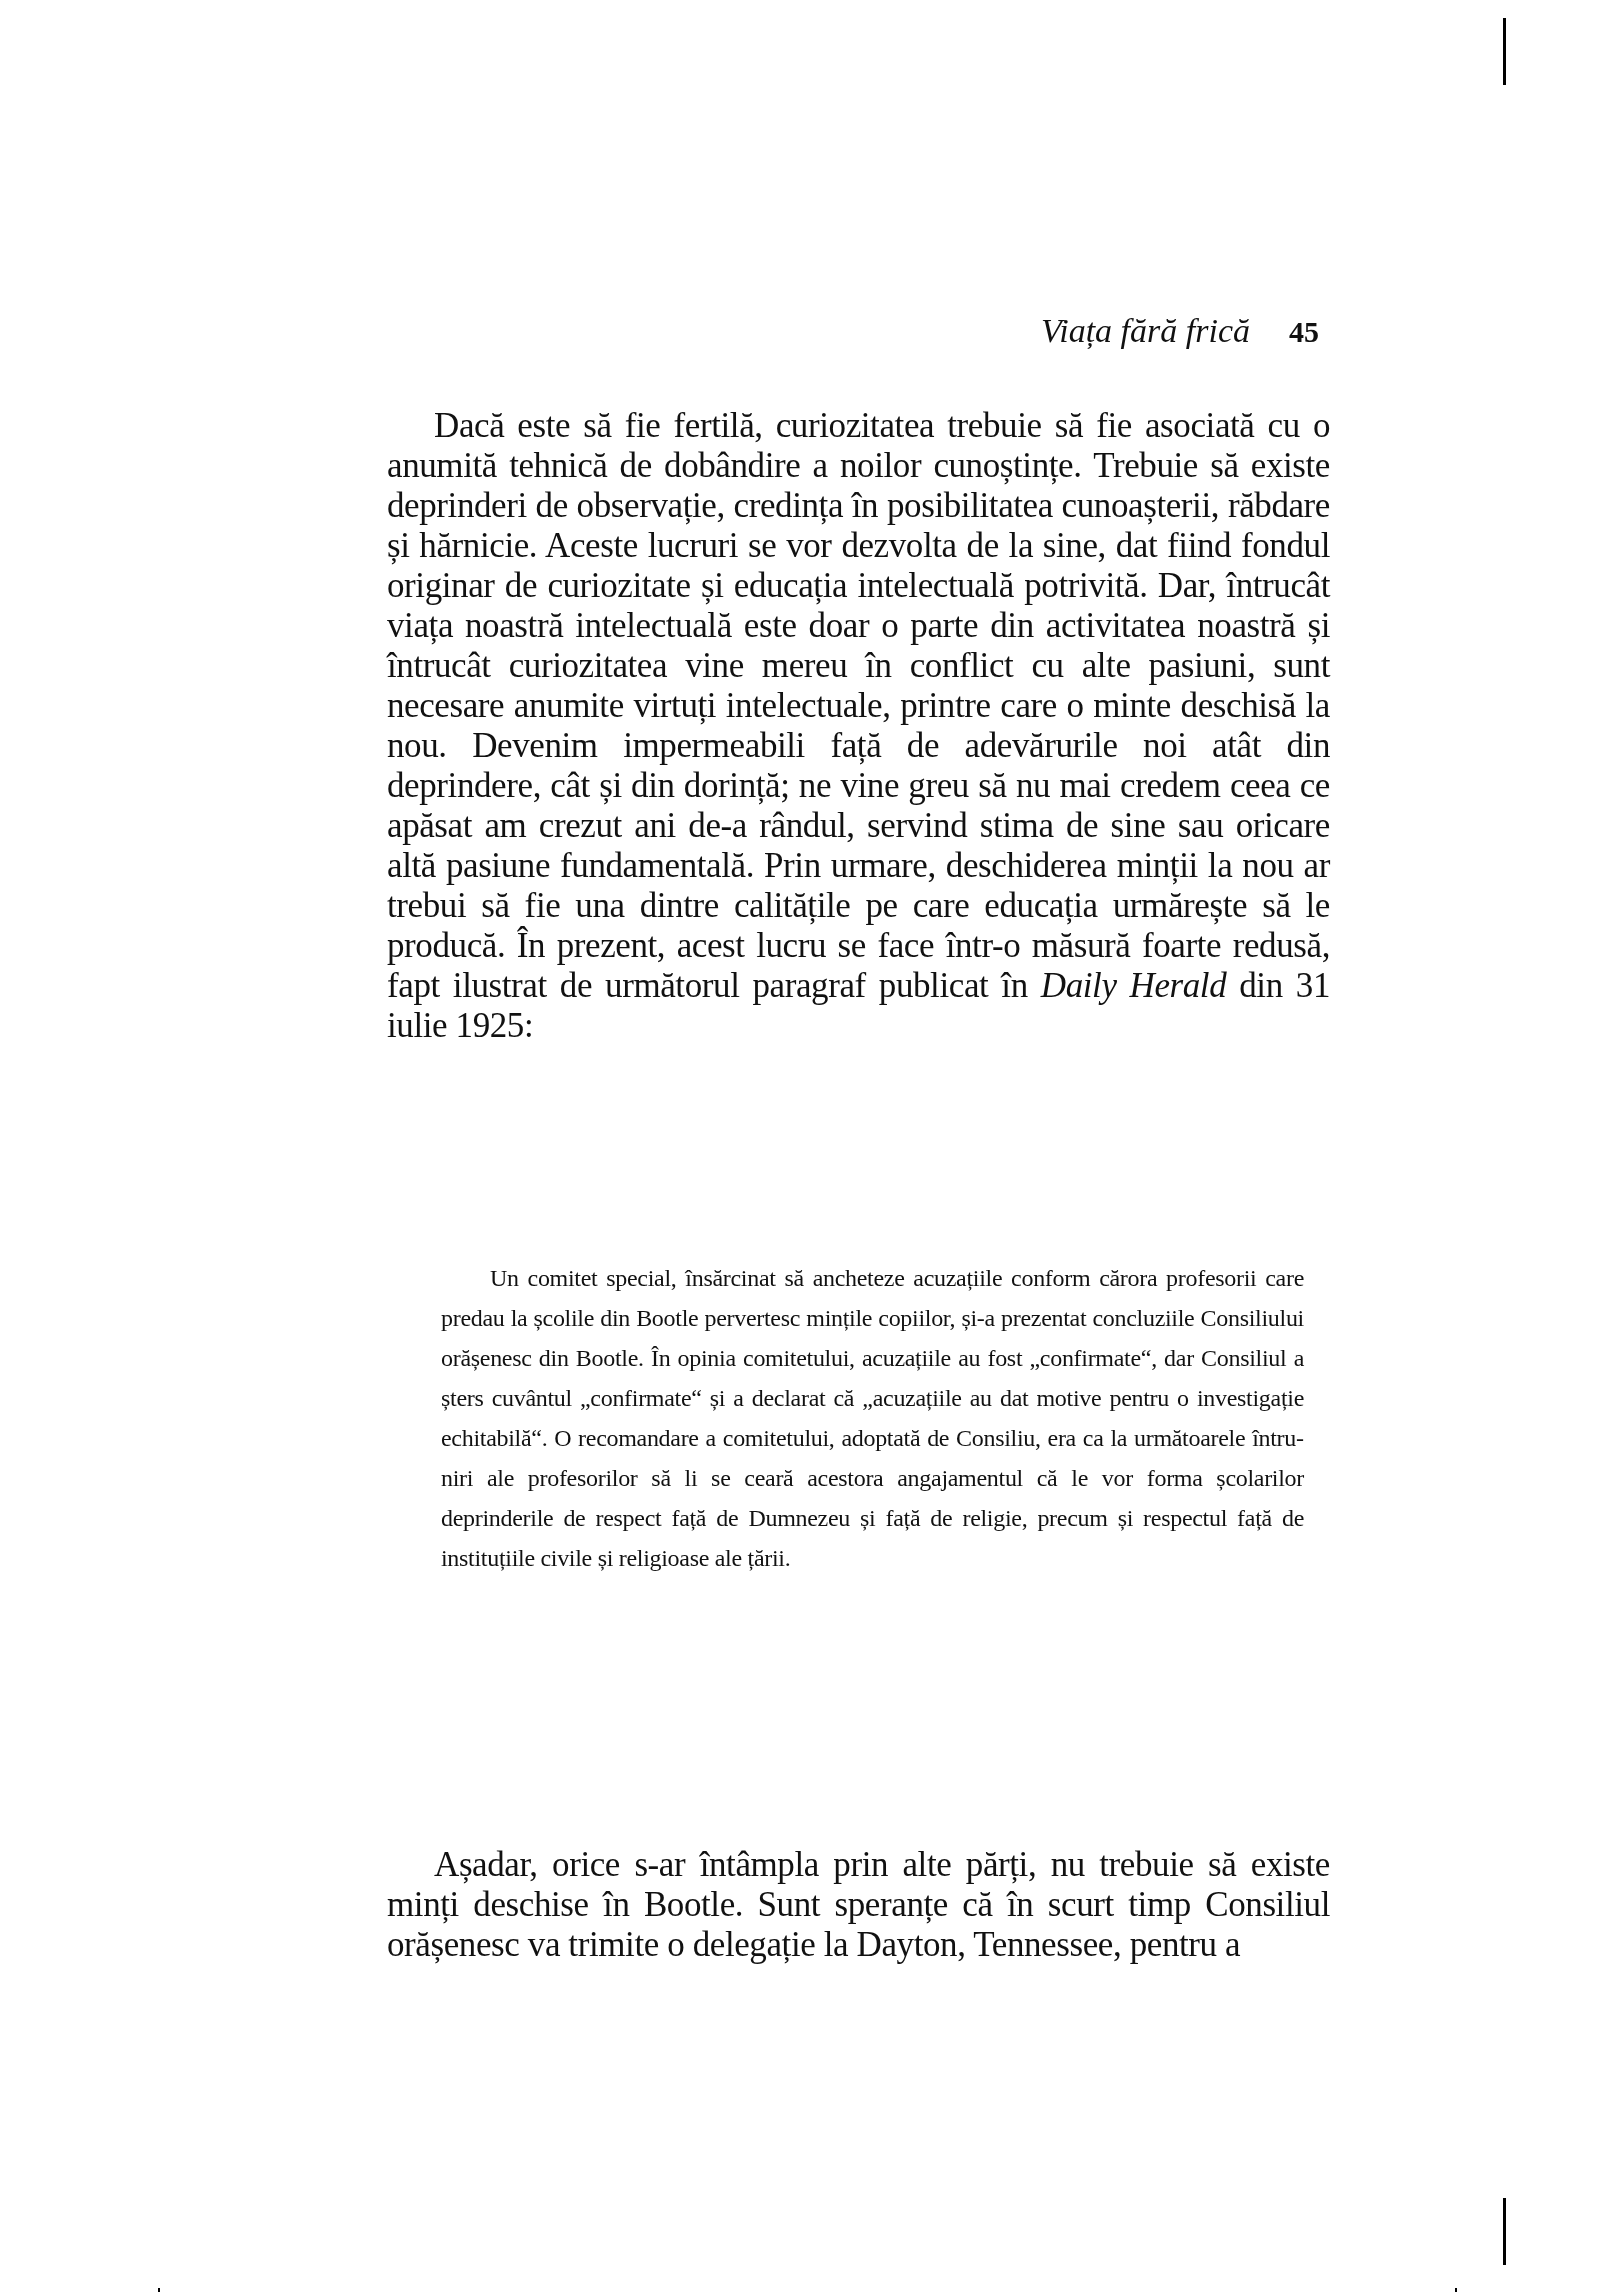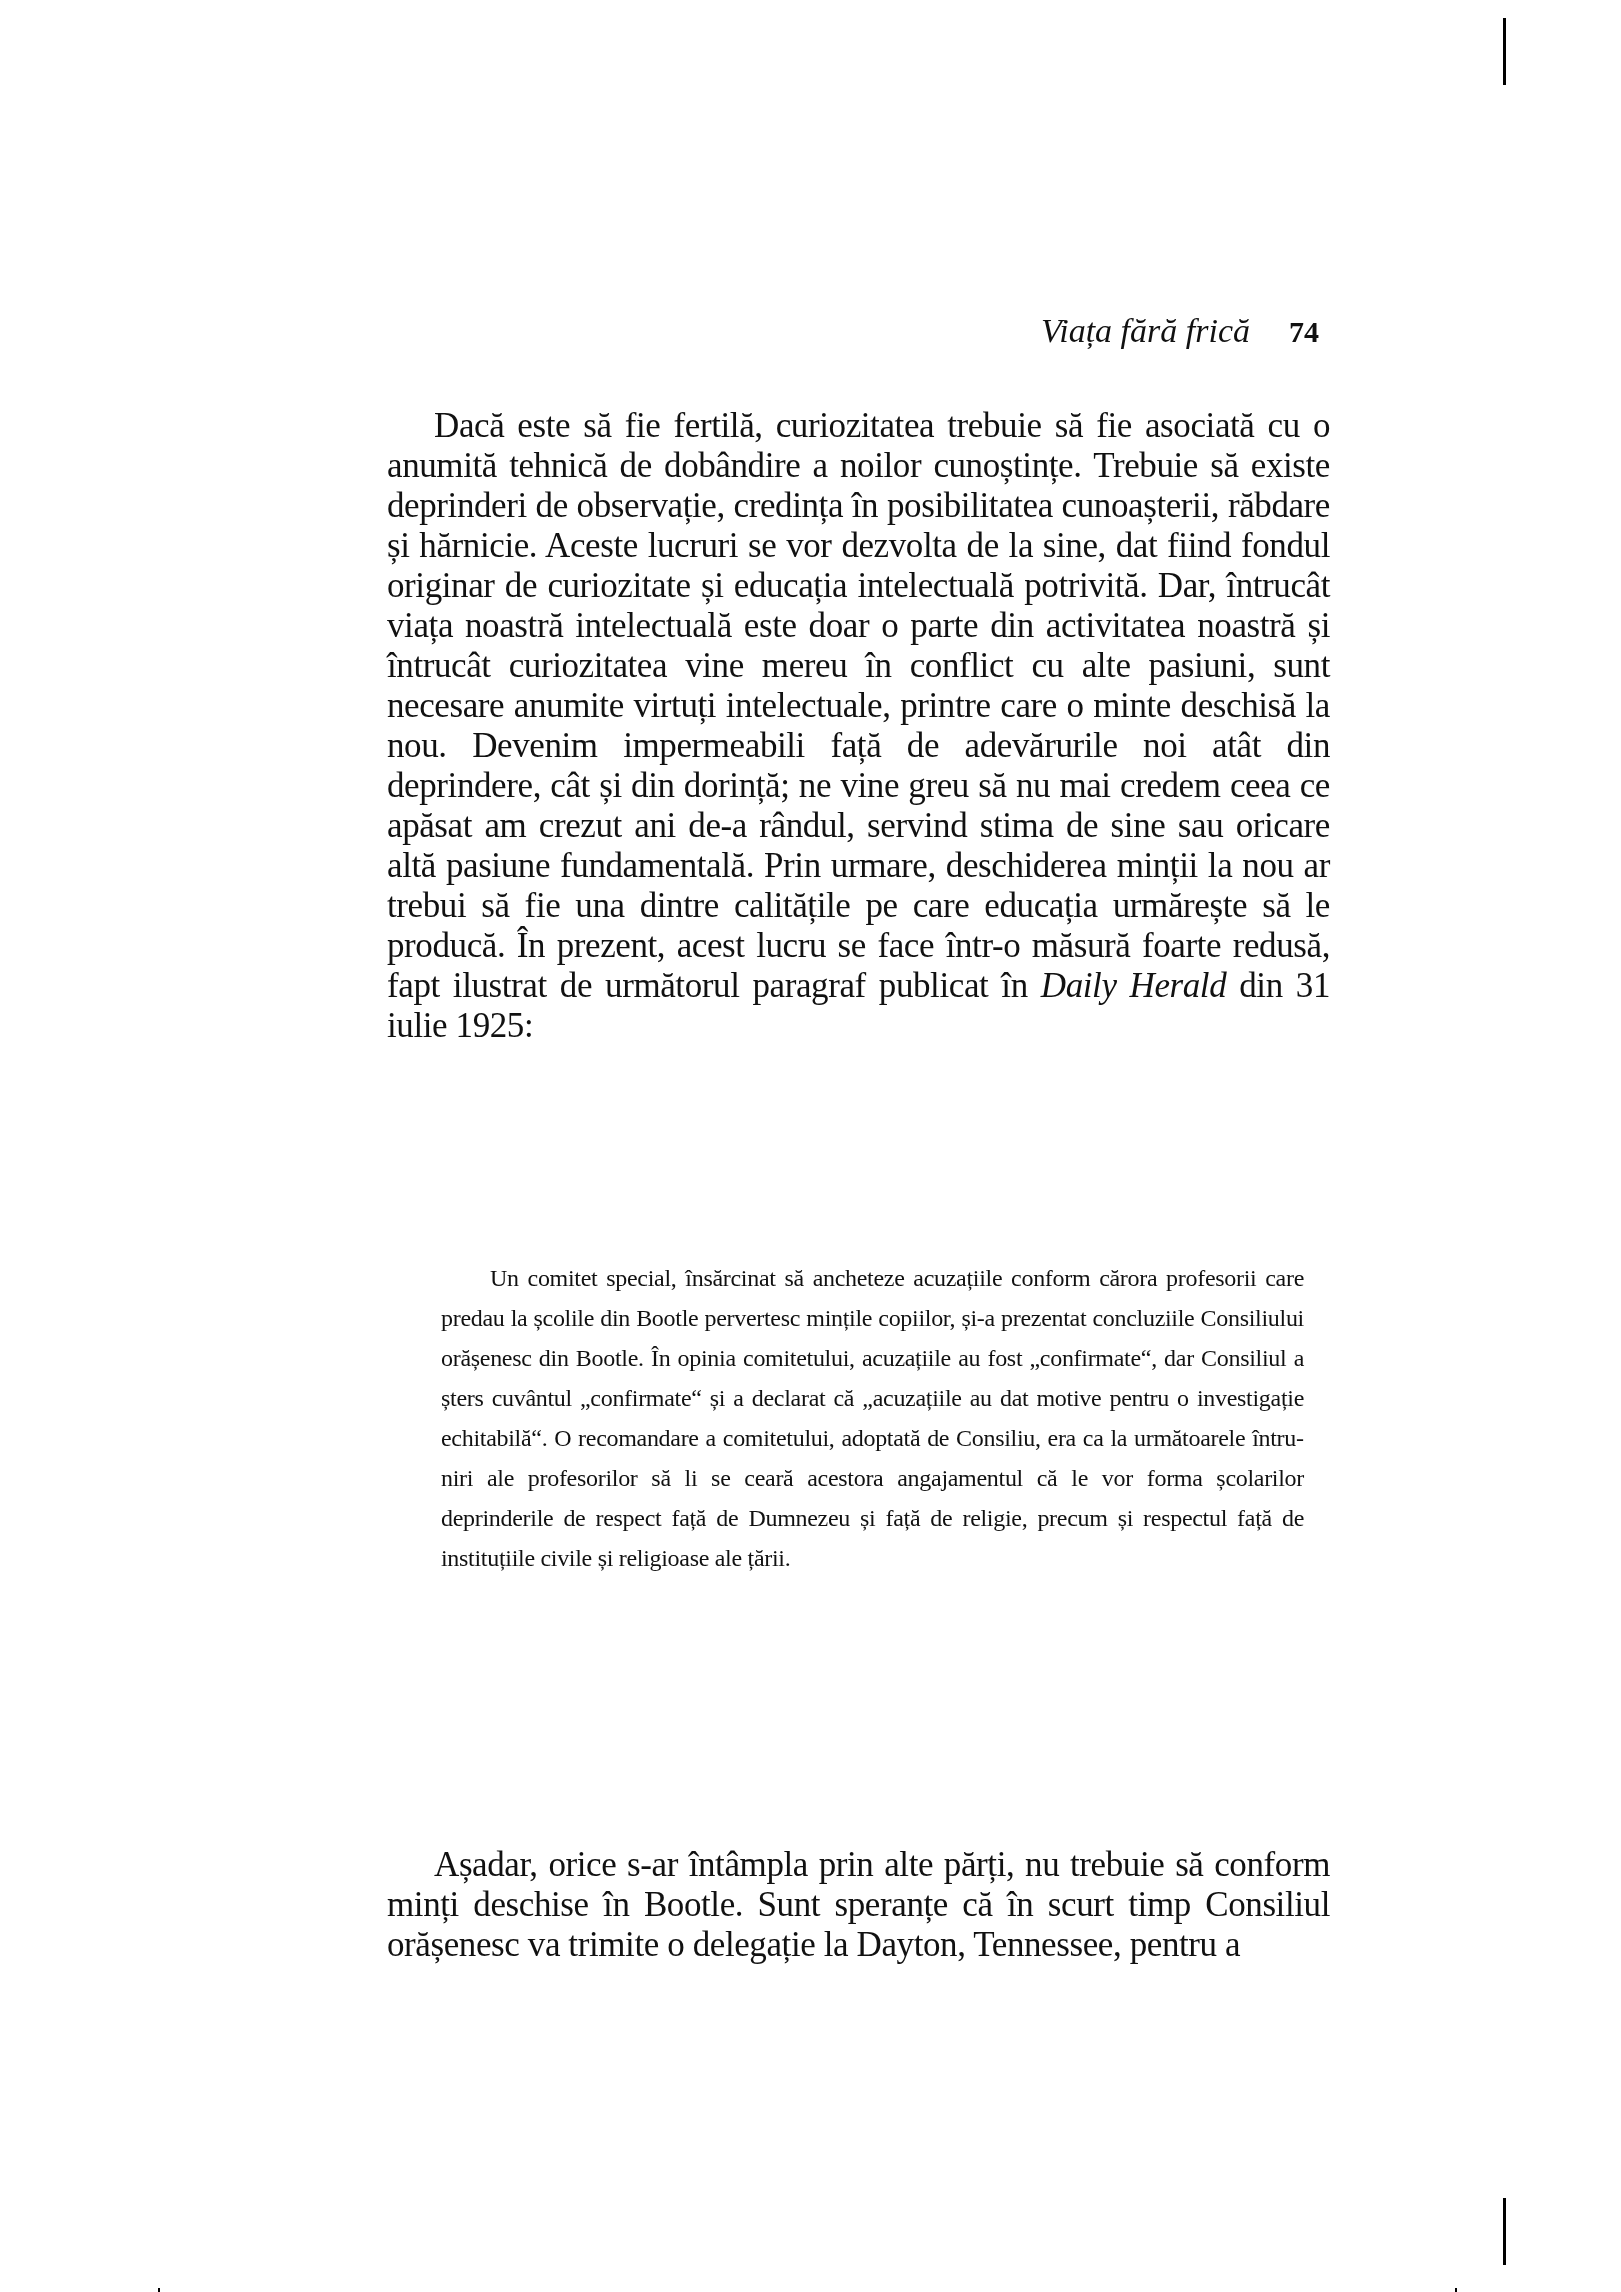--- a/index.html
+++ b/index.html
@@ -36,27 +36,27 @@
 </head>
 <body>
 
 <div class="crop crop-tr"></div>
 <div class="crop crop-br"></div>
 <div class="crop crop-bl"></div>
 <div class="crop crop-bm"></div>
 
 <div class="running-head">
   <span class="running-title">Viața fără frică</span>
-  <span class="page-number">74</span>
+  <span class="page-number">45</span>
 </div>
 
 <div class="body-text">
   <p class="indent"><span>Dacă este să fie fertilă, curiozitatea trebuie să fie asociată cu o anumită tehnică de dobândire a noilor cunoștințe. Trebuie să existe deprinderi de observație, credința în posibilitatea cunoaș­terii, răbdare și hărnicie. Aceste lucruri se vor dezvolta de la sine, dat fiind fondul originar de curiozitate și educația intelectuală potrivită. Dar, întrucât viața noastră intelectuală este doar o parte din activitatea noastră și întrucât curiozitatea vine mereu în conflict cu alte pasiuni, sunt necesare anumite virtuți intelectuale, printre care o minte deschisă la nou. Devenim impermeabili față de adevărurile noi atât din deprindere, cât și din dorință; ne vine greu să nu mai credem ceea ce apăsat am crezut ani de-a rândul, servind stima de sine sau oricare altă pasiune fundamentală. Prin urmare, deschiderea minții la nou ar trebui să fie una dintre calitățile pe care educația urmărește să le producă. În prezent, acest lucru se face într-o măsură foarte redusă, fapt ilustrat de următorul paragraf publicat în </span><em>Daily Herald</em><span> din 31 iulie 1925:</span></p>
 </div>
 
 <div class="quote">
   <p>Un comitet special, însărcinat să ancheteze acuzațiile conform cărora profesorii care predau la școlile din Bootle pervertesc mințile copiilor, și-a prezentat concluziile Consiliului orășenesc din Bootle. În opinia comitetului, acuzațiile au fost „confirmate“, dar Consiliul a șters cuvân­tul „confirmate“ și a declarat că „acuzațiile au dat motive pentru o investigație echitabilă“. O recomandare a comi­tetului, adoptată de Consiliu, era ca la următoarele întru­niri ale profesorilor să li se ceară acestora angajamentul că le vor forma școlarilor deprinderile de respect față de Dumnezeu și față de religie, precum și respectul față de instituțiile civile și religioase ale țării.</p>
 </div>
 
 <div class="closing">
-  <p>Așadar, orice s-ar întâmpla prin alte părți, nu trebuie să conform minți deschise în Bootle. Sunt speranțe că în scurt timp Consiliul orășenesc va trimite o delegație la Dayton, Tennessee, pentru a</p>
+  <p>Așadar, orice s-ar întâmpla prin alte părți, nu trebuie să existe minți deschise în Bootle. Sunt speranțe că în scurt timp Consiliul orășenesc va trimite o delegație la Dayton, Tennessee, pentru a</p>
 </div>
 
 
 </body></html>

